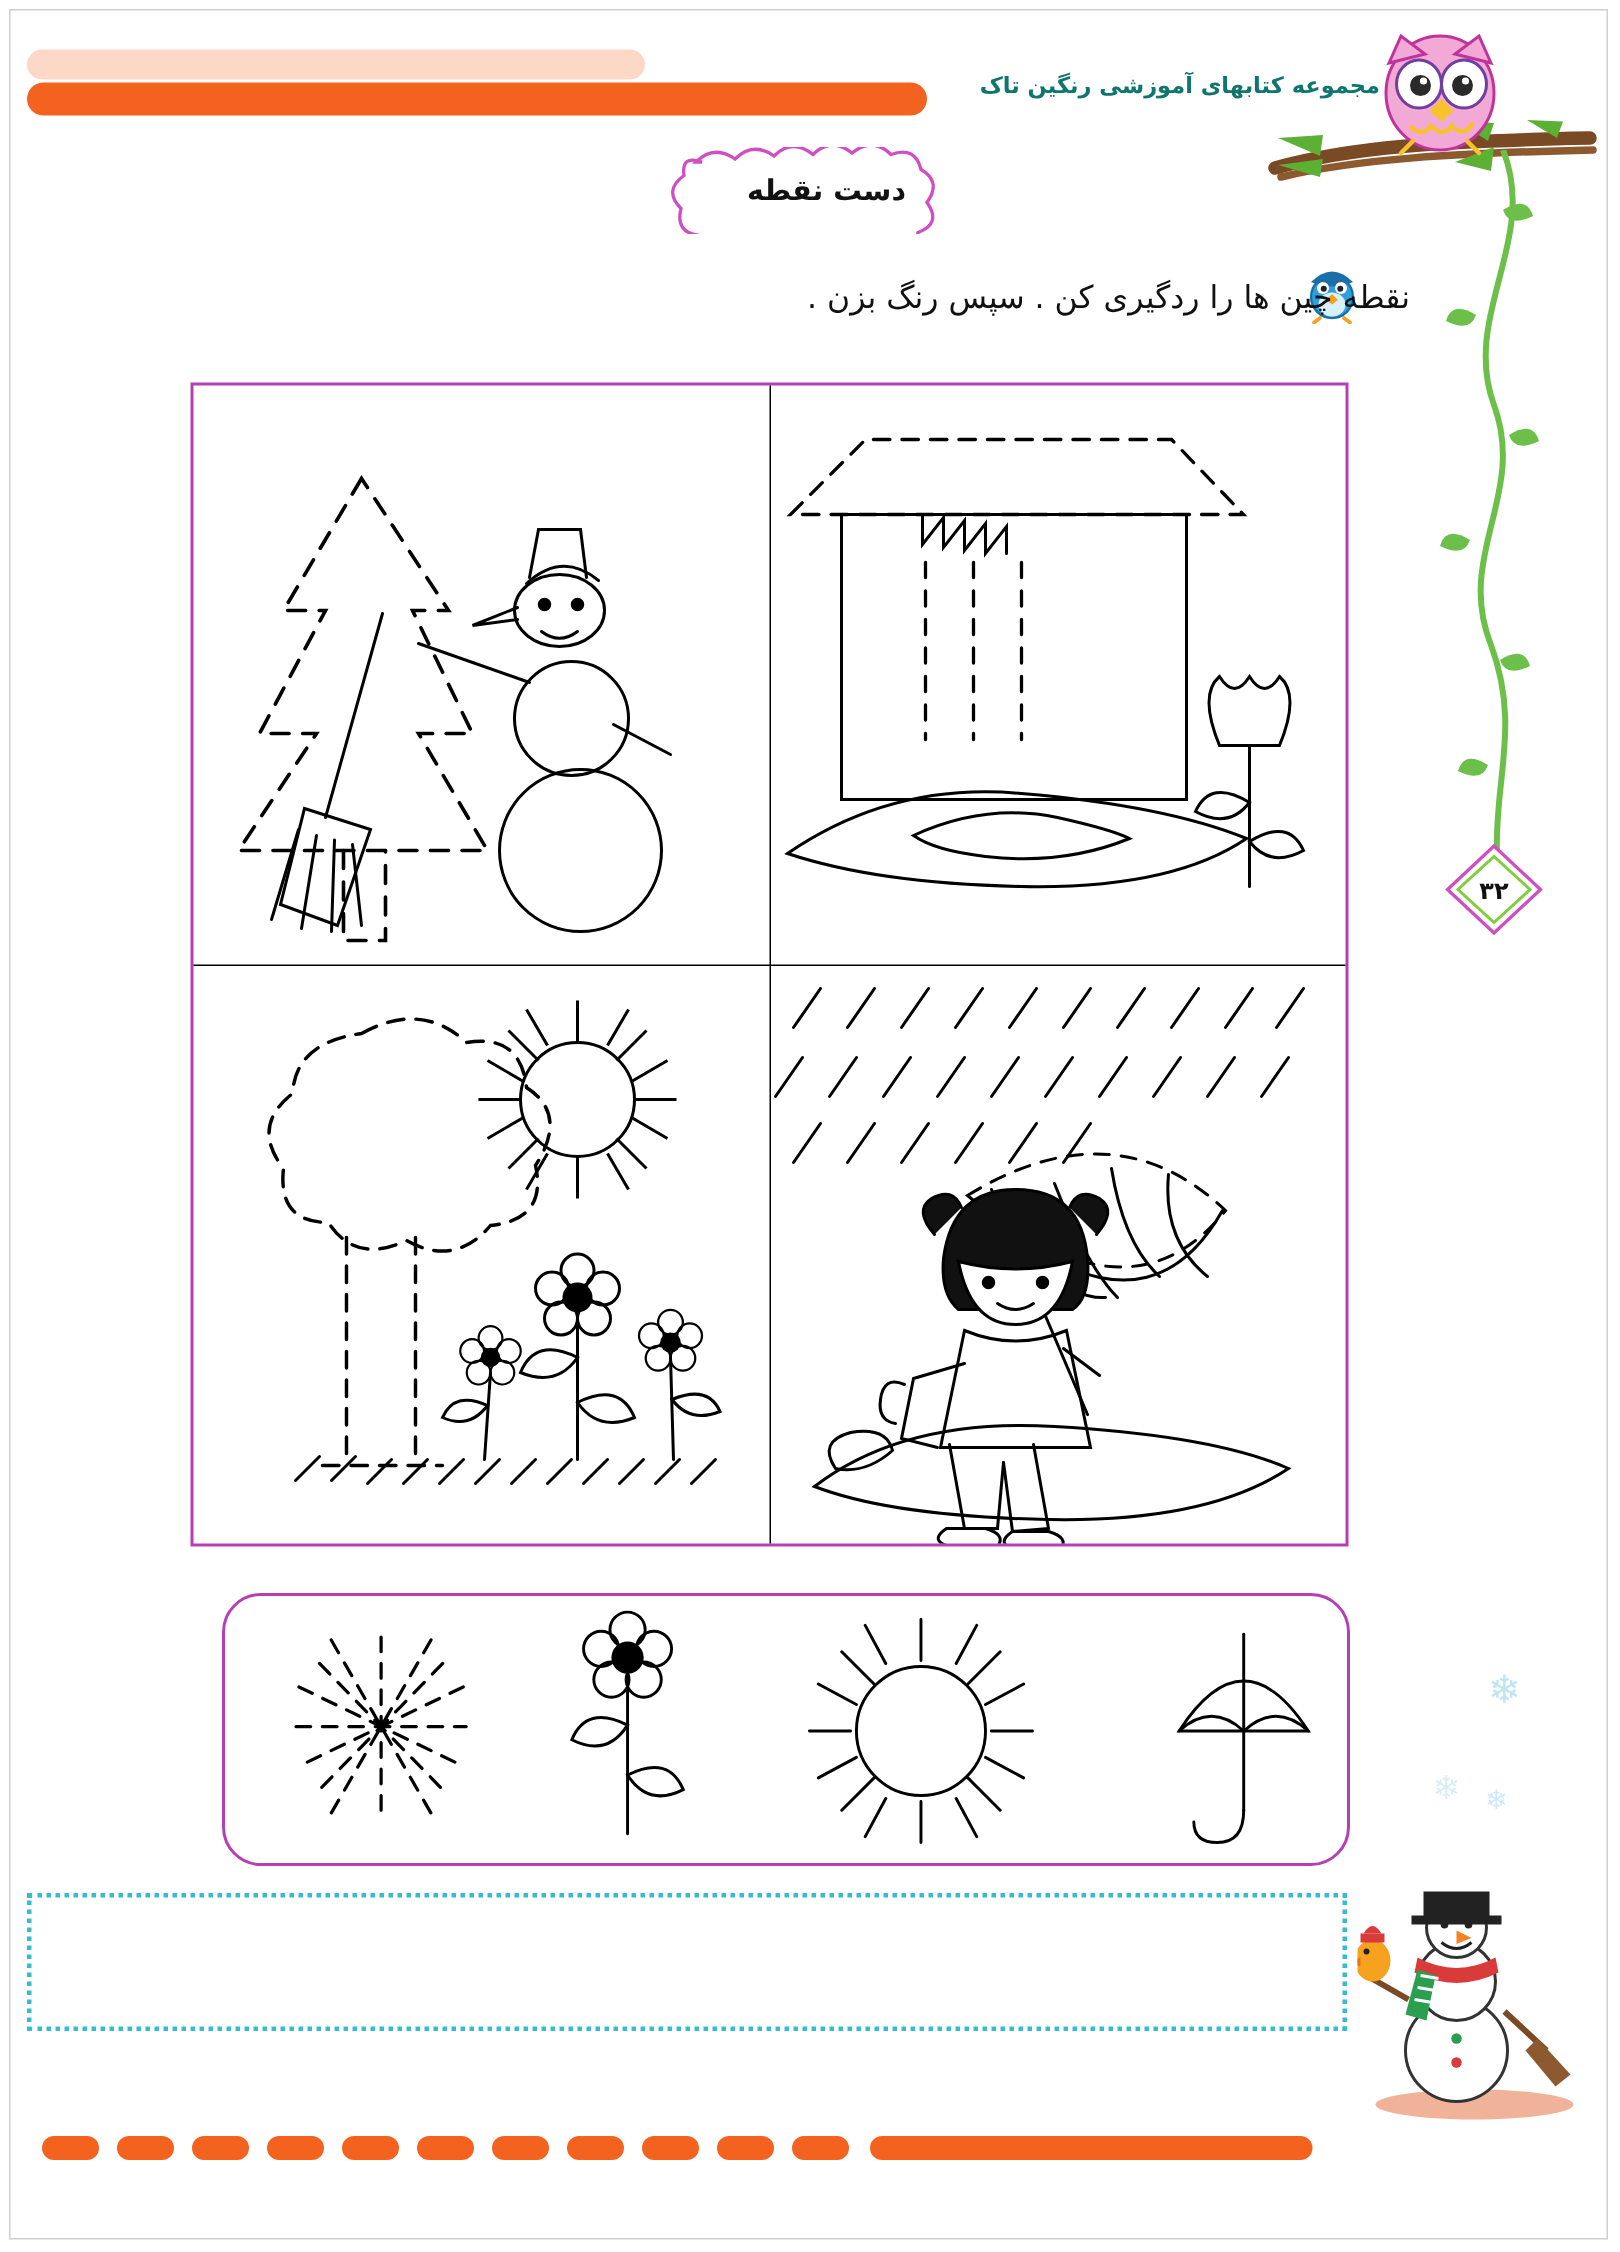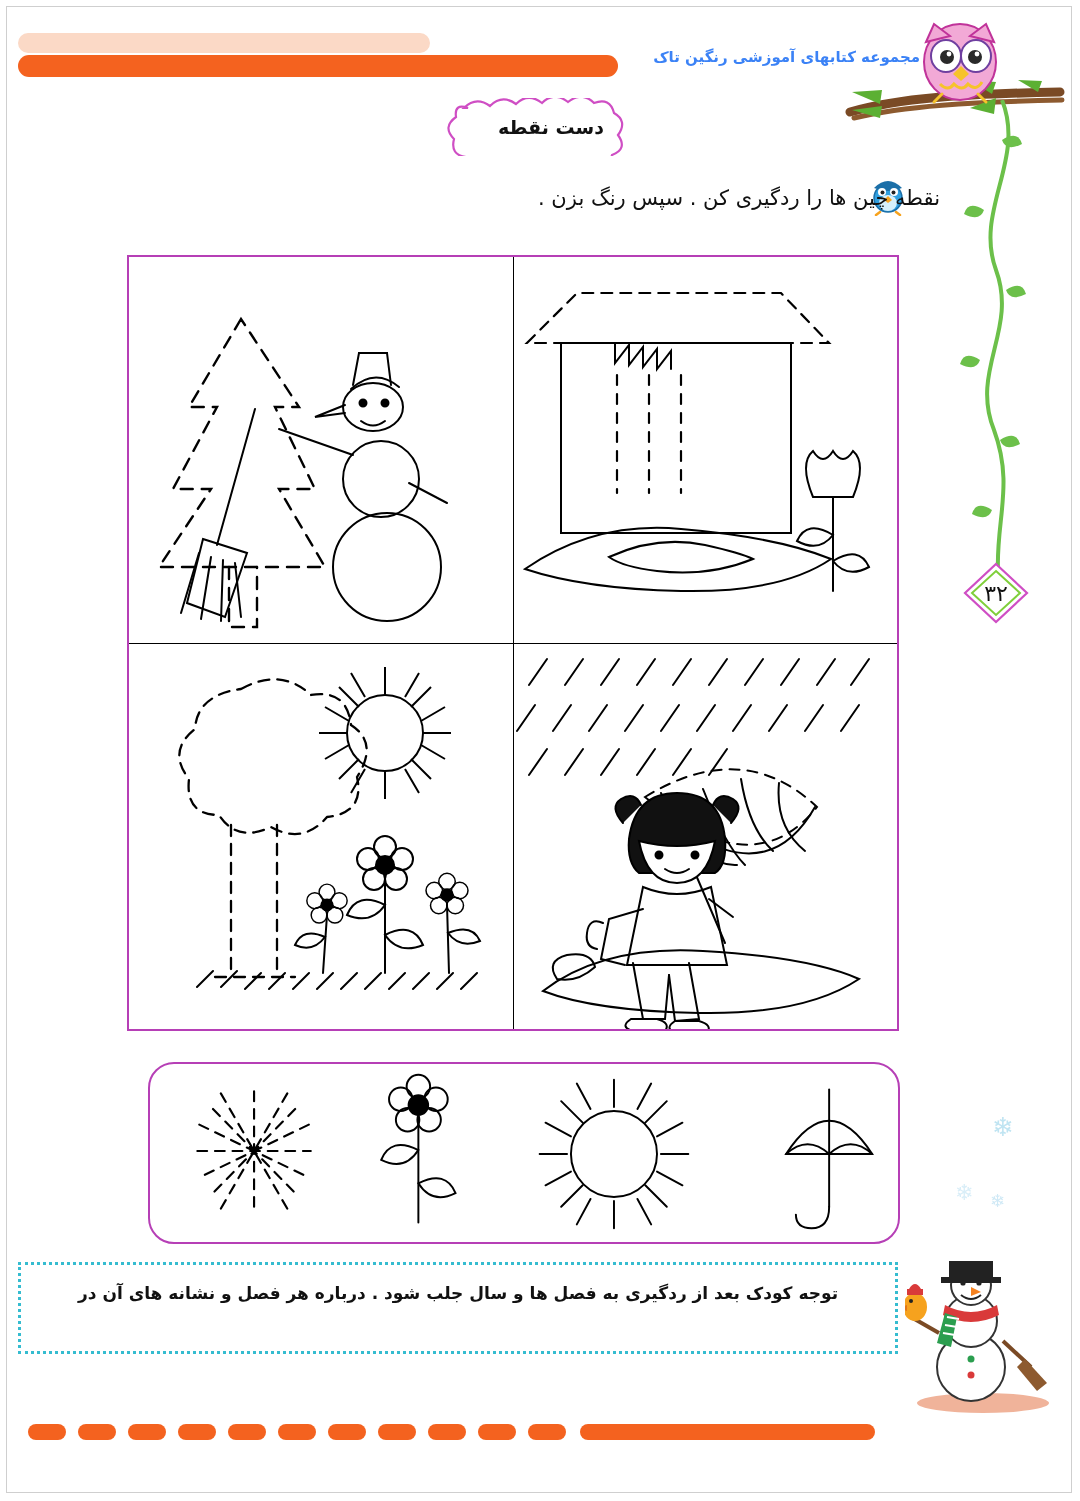--- a/index.html
+++ b/index.html
@@ -40,21 +40,21 @@
     width: 412px; height: 20px;
     background: #fbd9c6;
     border-radius: 10px;
   }
 
   .header-title {
     position: absolute;
     right: 160px; top: 48px;
     font-size: 15px;
     font-weight: bold;
-    color: #3b82f6;
+    color: #0f766e;
     letter-spacing: 0;
     white-space: nowrap;
   }
 
   
   .branch-wrap {
     position: absolute;
     right: 10px; top: 20px;
     width: 230px; height: 140px;
   }
@@ -136,22 +136,22 @@
   .page-tag {
     position: absolute;
     left: 963px; top: 562px;
     width: 66px; height: 62px;
   }
   .page-tag-num {
     position: absolute;
     left: 0; top: 0;
     width: 66px; height: 62px;
     display: flex; align-items: center; justify-content: center;
-    font-size: 22px;
-    font-weight: normal;
+    font-size: 16px;
+    font-weight: bold;
     color: #111;
   }
 
   
   .note {
     position: absolute;
     left: 18px; top: 1262px;
     width: 880px; height: 92px;
     border: 3px dotted #35bcd0;
     box-sizing: border-box;
@@ -497,21 +497,20 @@
 
 <div class="page-tag">
   <svg viewBox="0 0 66 62" xmlns="http://www.w3.org/2000/svg">
     <path d="M33 2 L64 31 L33 60 L2 31 Z" fill="#ffffff" stroke="#cf4ec4" stroke-width="2.2"></path>
     <path d="M33 9 L57 31 L33 53 L9 31 Z" fill="#ffffff" stroke="#7fcf3a" stroke-width="2"></path>
   </svg>
   <div class="page-tag-num">۳۲</div>
 </div>
 
 <div class="note">
-  <div class="note-line">توجه کودک بعد از ردگیری به فصل ها و سال جلب شود . درباره هر فصل و نشانه های آن در</div>
 </div>
 
 <div class="snowman-bottom">
   <svg viewBox="0 0 150 160" xmlns="http://www.w3.org/2000/svg">
     <ellipse cx="78" cy="148" rx="66" ry="10" fill="#f0b39a"></ellipse>
     <circle cx="66" cy="112" r="34" fill="#fff" stroke="#333" stroke-width="2"></circle>
     <circle cx="66" cy="66" r="26" fill="#fff" stroke="#333" stroke-width="2"></circle>
     <circle cx="66" cy="30" r="20" fill="#fff" stroke="#333" stroke-width="2"></circle>
     <rect x="44" y="6" width="44" height="18" fill="#222"></rect>
     <rect x="36" y="22" width="60" height="6" fill="#222"></rect>

